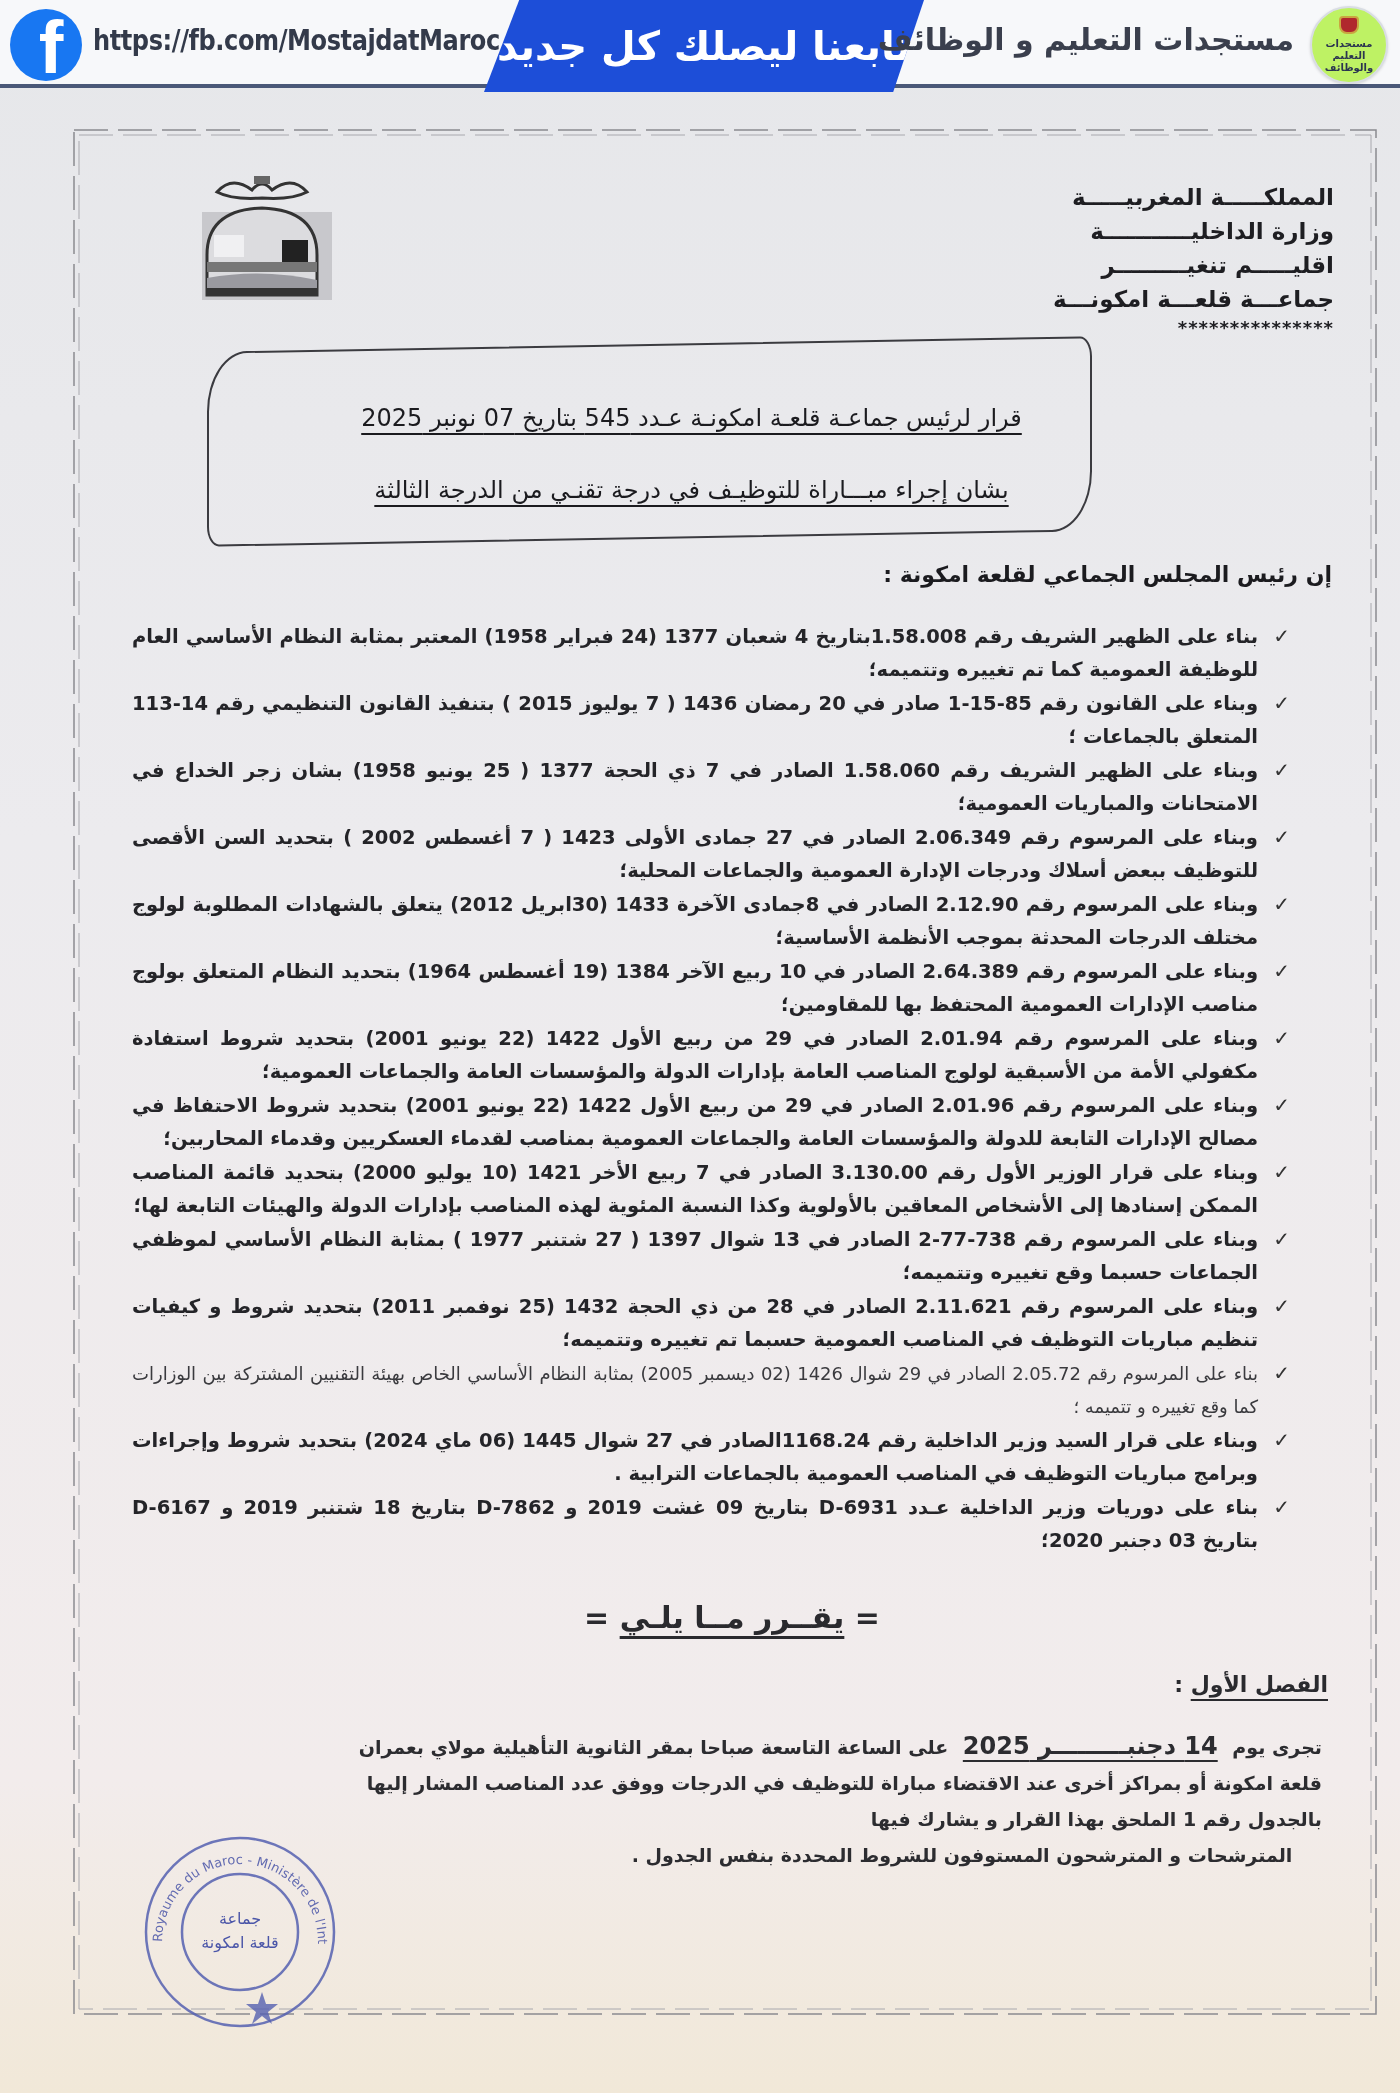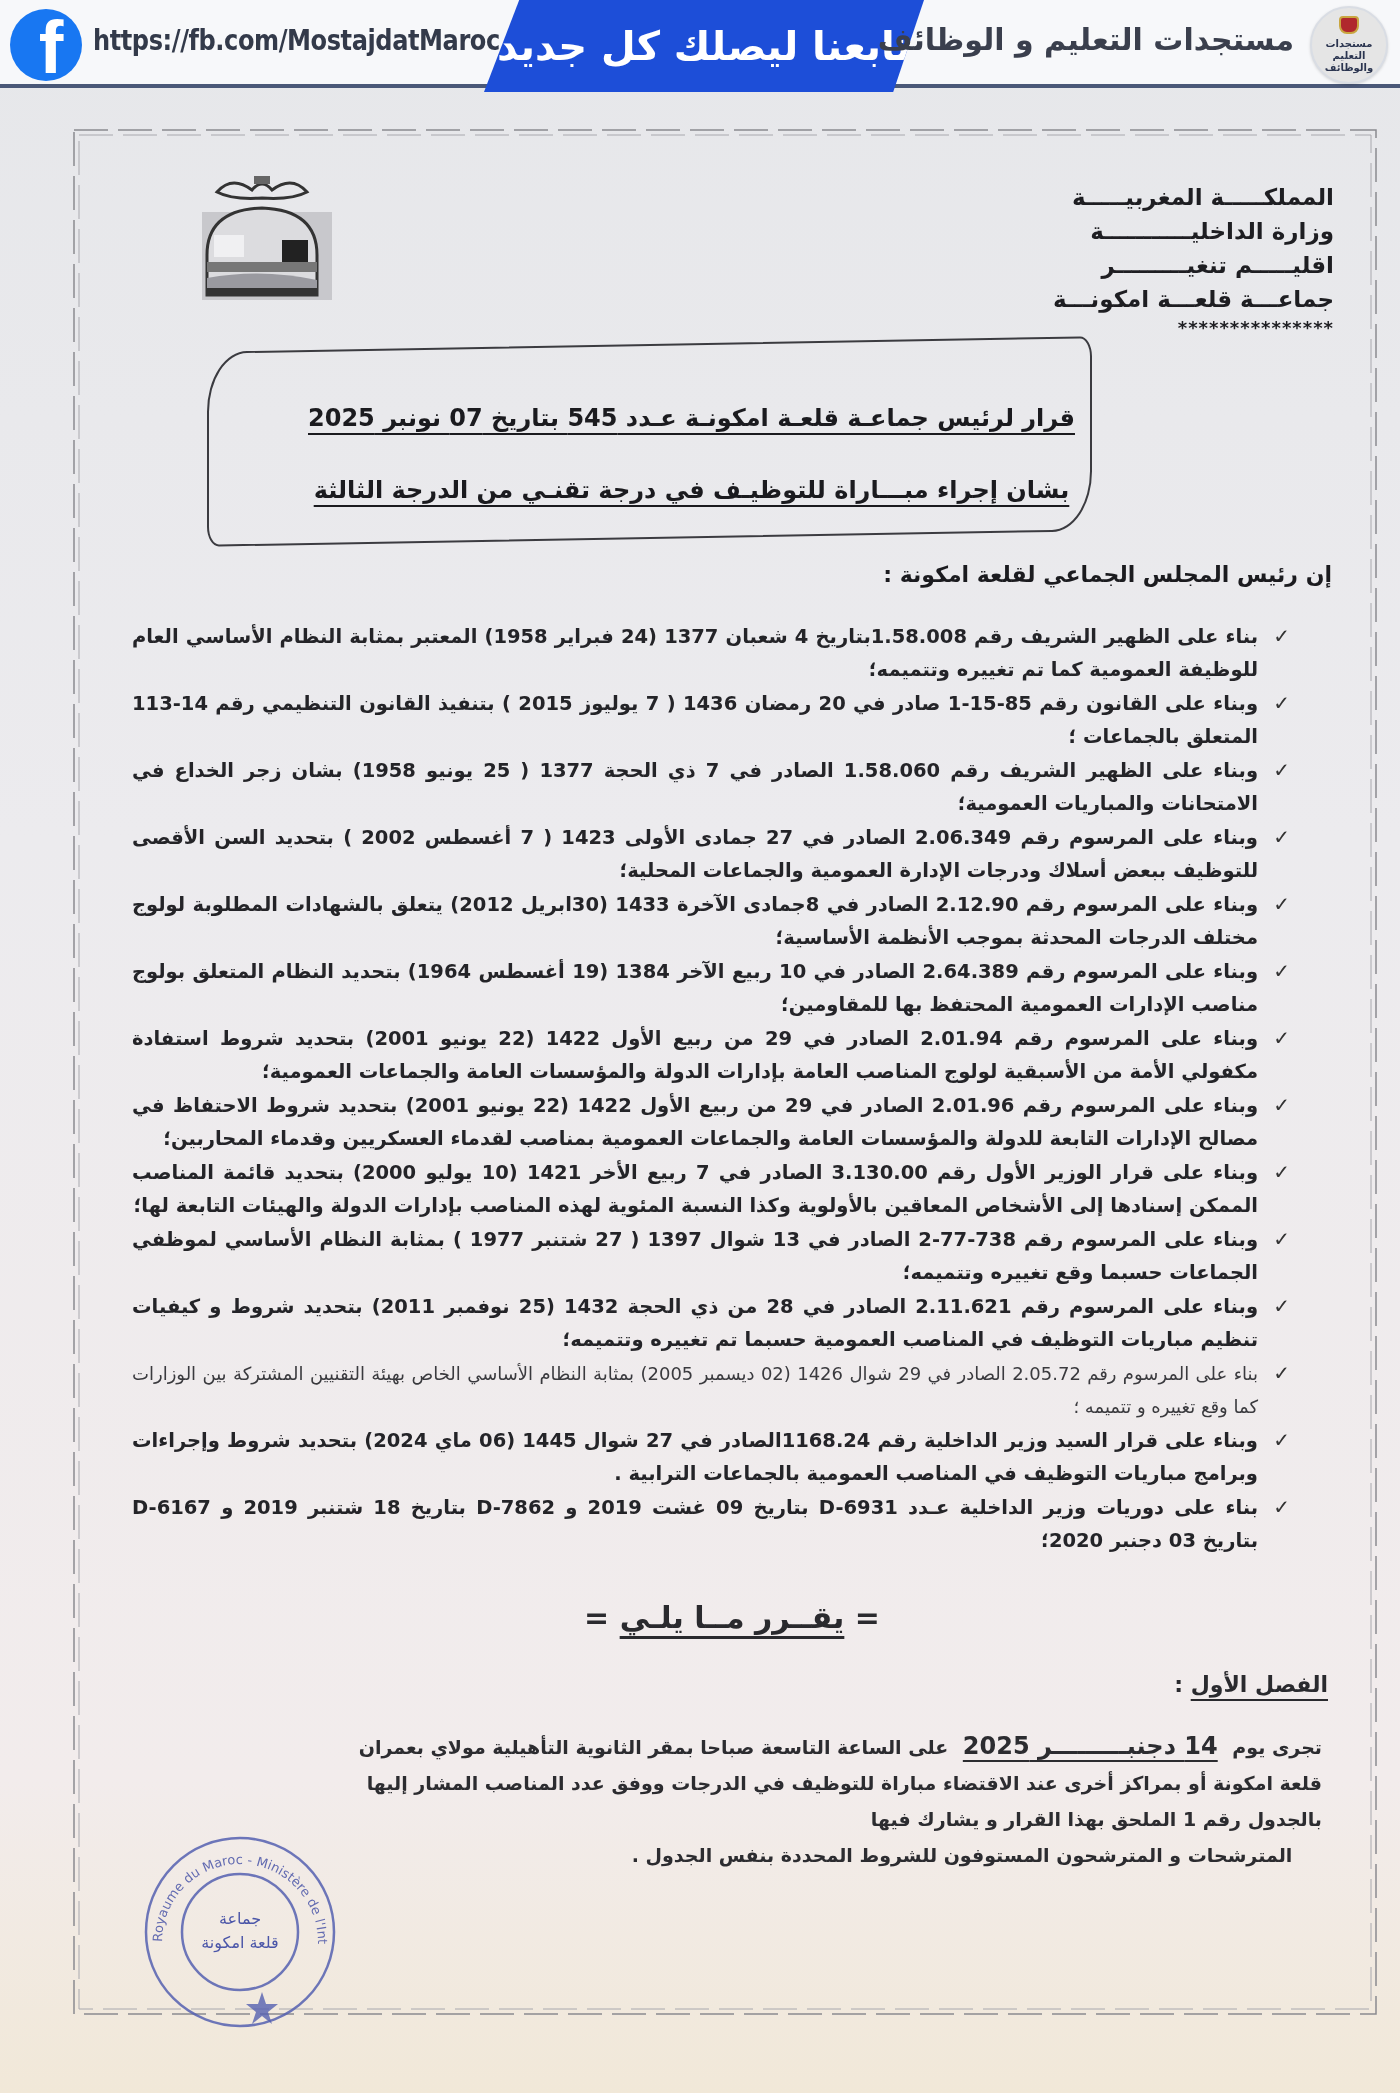--- a/index.html
+++ b/index.html
@@ -40,21 +40,21 @@
     color: #fff; font-size: 40px; font-weight: bold; direction: rtl;
     font-family: "DejaVu Sans", sans-serif;
   }
   .site-title {
     position: absolute; right: 106px; top: 22px; direction: rtl;
     font-size: 30px; font-weight: bold; color: #3a3f4d;
     font-family: "DejaVu Sans", sans-serif;
   }
   .site-badge {
     position: absolute; right: 12px; top: 6px; width: 78px; height: 78px;
-    border-radius: 50%; background: #e5e5e5; border: 2px solid #d9dde4;
+    border-radius: 50%; background: #bef264; border: 2px solid #d9dde4;
     display: flex; flex-direction: column; align-items: center; justify-content: center;
     box-shadow: 0 1px 3px rgba(0,0,0,.15);
   }
   .site-badge .crest { width: 20px; height: 18px; background: #b0282d; border-radius: 4px 4px 8px 8px; margin-bottom: 4px; border: 2px solid #c9a640; }
   .site-badge .btxt { font-size: 10px; font-weight: bold; color: #2b3550; direction: rtl; line-height: 12px; text-align: center; }
 
   
   .paper {
     position: absolute; left: 0; top: 92px; width: 1400px; height: 2001px; margin-left: 32px;
   }
@@ -77,21 +77,21 @@
   }
 
   .title-box {
     position: absolute; left: 175px; top: 252px; width: 885px; height: 195px;
     border: 2px solid #3b3b40;
     border-radius: 40px 12px 40px 12px / 60px 20px 60px 20px;
     transform: skewY(-1deg);
   }
   .title-line {
     position: absolute; left: 0; width: 1319px; text-align: center; direction: rtl;
-    font-family: "DejaVu Sans", sans-serif; font-weight: bold; color: #1b1b1f;
+    font-family: "DejaVu Sans", sans-serif; font-weight: normal; color: #1b1b1f;
     font-size: 24px;
   }
   .title-line span { text-decoration: underline; text-underline-offset: 7px; text-decoration-thickness: 2px; }
 
   .preamble {
     position: absolute; right: 100px; top: 470px; direction: rtl;
     font-family: "DejaVu Sans", sans-serif; font-weight: bold; font-size: 22px; color: #1b1b1f;
   }
 
   .considerations {

